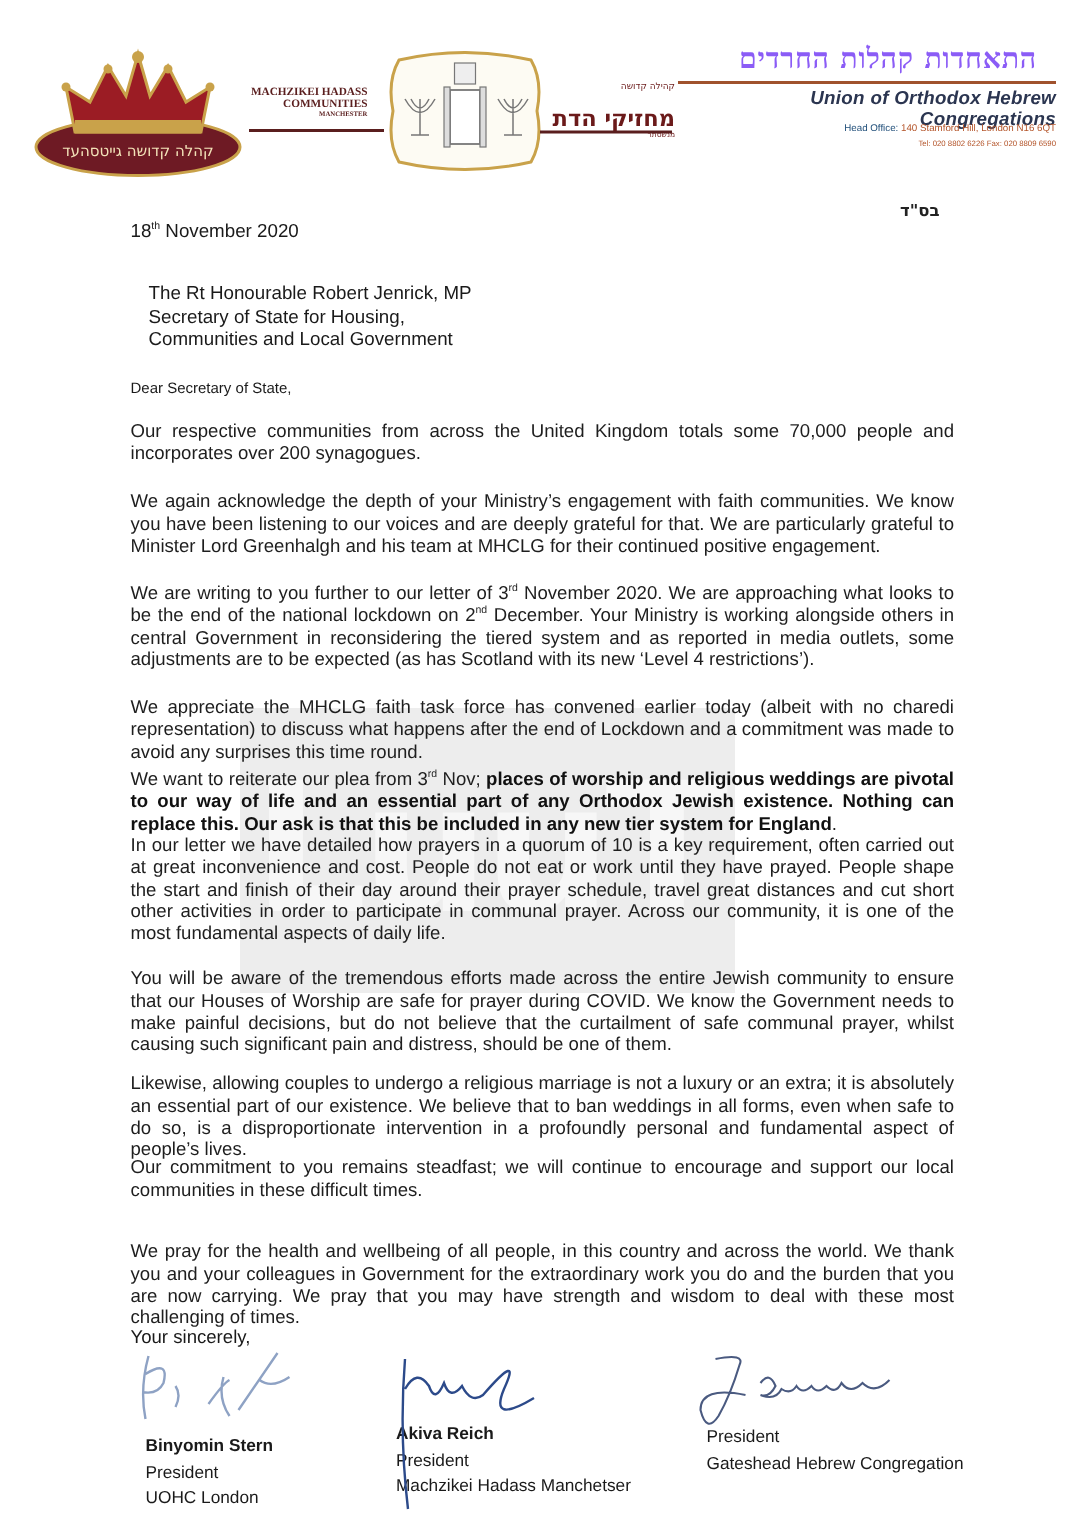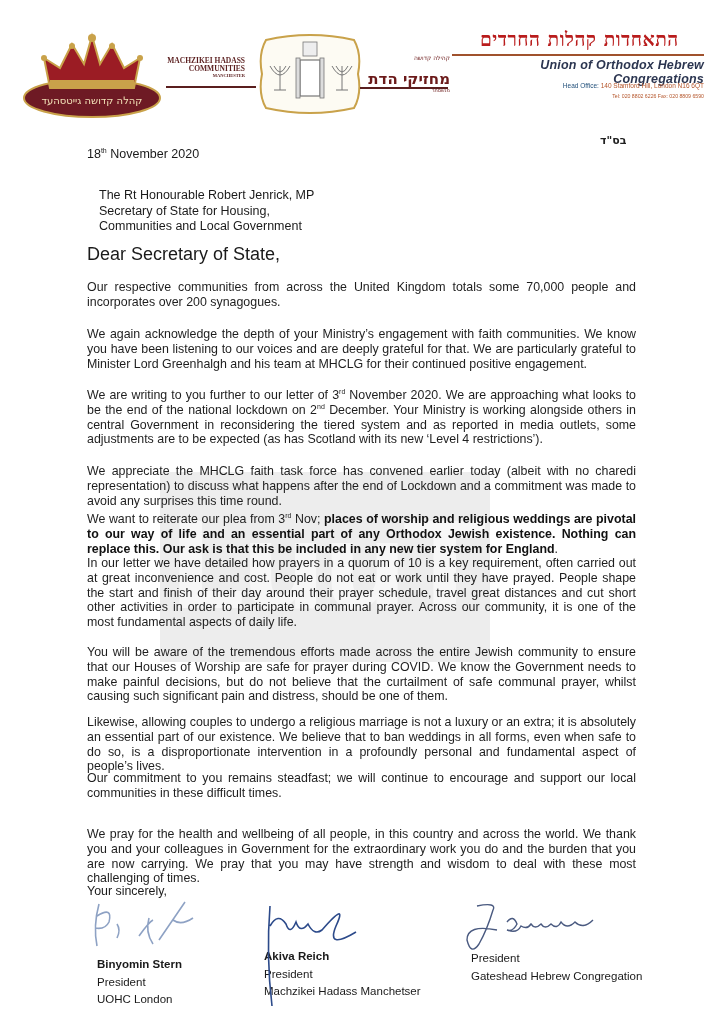--- a/index.html
+++ b/index.html
@@ -16,36 +16,36 @@
   .mh-name .l2 { font-size: 7.5px; display:block; }
   .mh-name .l3 { font-size: 4.5px; display:block; margin-top:1px; }
   .mh-line-left { position: absolute; left: 166px; top: 86px; width: 90px; height: 2px; background: #5a1e1e; }
   .mh-emblem { position: absolute; left: 254px; top: 34px; width: 112px; height: 80px; }
   .mh-heb { position: absolute; left: 368px; top: 54px; width: 82px; text-align: right; color: #6b1a1a; direction: rtl; }
   .mh-heb .small { font-size: 6px; display: block; color: #6b1a1a; font-family: "DejaVu Sans", sans-serif; }
   .mh-heb .big { font-size: 15px; font-weight: bold; display: block; line-height: 1; font-family: "DejaVu Sans", sans-serif; margin-top: 11px; }
   .mh-heb .tiny { font-size: 5px; display: block; font-family: "DejaVu Sans", sans-serif; }
   .mh-line-right { position: absolute; left: 360px; top: 87px; width: 88px; height: 2px; background: #5a1e1e; }
 
-  .uohc-heb { position: absolute; left: 480px; top: 28px; width: 224px; text-align: left; direction: rtl;
-    font-family: "DejaVu Serif", serif; font-size: 19px; font-weight: bold; color: #b91c1c; letter-spacing: 0.5px; }
+  .uohc-heb { position: absolute; left: 480px; top: 28px; width: 224px; text-align: center; direction: rtl;
+    font-family: "DejaVu Serif", serif; font-size: 19px; font-weight: bold; color: #8b5cf6; letter-spacing: 0.5px; }
   .uohc-line { position: absolute; left: 452px; top: 54px; width: 252px; height: 2px; background: #a0522d; }
   .uohc-eng { position: absolute; left: 450px; top: 58px; width: 254px; text-align: right;
     font-family: Liberation Sans, sans-serif; font-size: 12.5px; color: #2b3550; font-style: italic; font-weight: bold; letter-spacing: 0.2px; }
   .uohc-addr { position: absolute; left: 450px; top: 82px; width: 254px; text-align: right; font-size: 6.5px; color: #1f4e79; }
   .uohc-addr .lbl { color: #1f4e79; }
   .uohc-addr .val { color: #b4552a; }
   .uohc-tel { position: absolute; left: 450px; top: 93px; width: 254px; text-align: right; font-size: 5.2px; color: #b4552a; }
 
   
   .bsd { position: absolute; left: 600px; top: 134px; font-size: 11px; font-weight: bold; font-family: "DejaVu Sans", sans-serif; direction: rtl; color:#222; }
   .date { position: absolute; left: 87px; top: 147px; font-size: 12.5px; }
   .date sup { font-size: 7px; }
   .recipient { position: absolute; left: 99px; top: 188px; font-size: 12.5px; font-weight: normal; line-height: 15.5px; }
-  .salutation { position: absolute; left: 87px; top: 244px; font-size: 18px; }
+  .salutation { position: absolute; left: 87px; top: 254px; font-size: 10px; }
 
   .para { position: absolute; left: 87px; width: 549px; font-size: 12.4px; line-height: 14.8px; text-align: justify; color: #1e1e1e; }
   .para sup { font-size: 7px; line-height: 0; }
   .para b { font-weight: bold; color:#111; }
 
   .watermark { position: absolute; left: 160px; top: 472px; width: 330px; height: 190px; background: rgba(190,190,190,0.28);
     font-family: "DejaVu Sans", sans-serif; font-size: 120px; font-weight: bold; color: rgba(255,255,255,0.55);
     text-align: center; line-height: 190px; letter-spacing: -4px; overflow: hidden; }
 
   .closing { position: absolute; left: 87px; top: 884px; font-size: 12.4px; }

